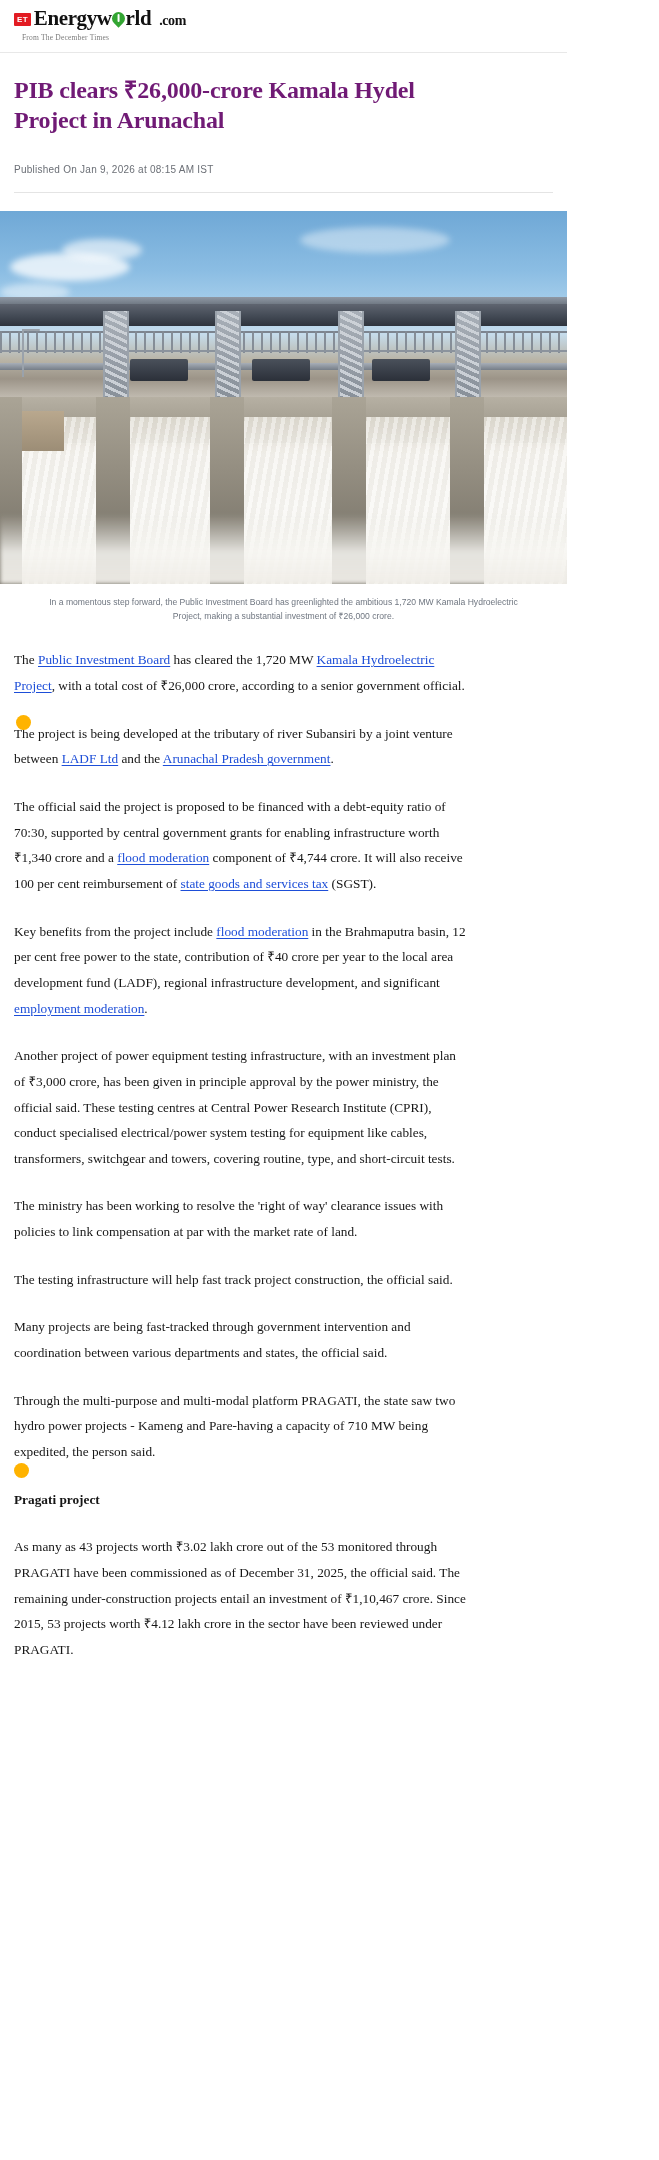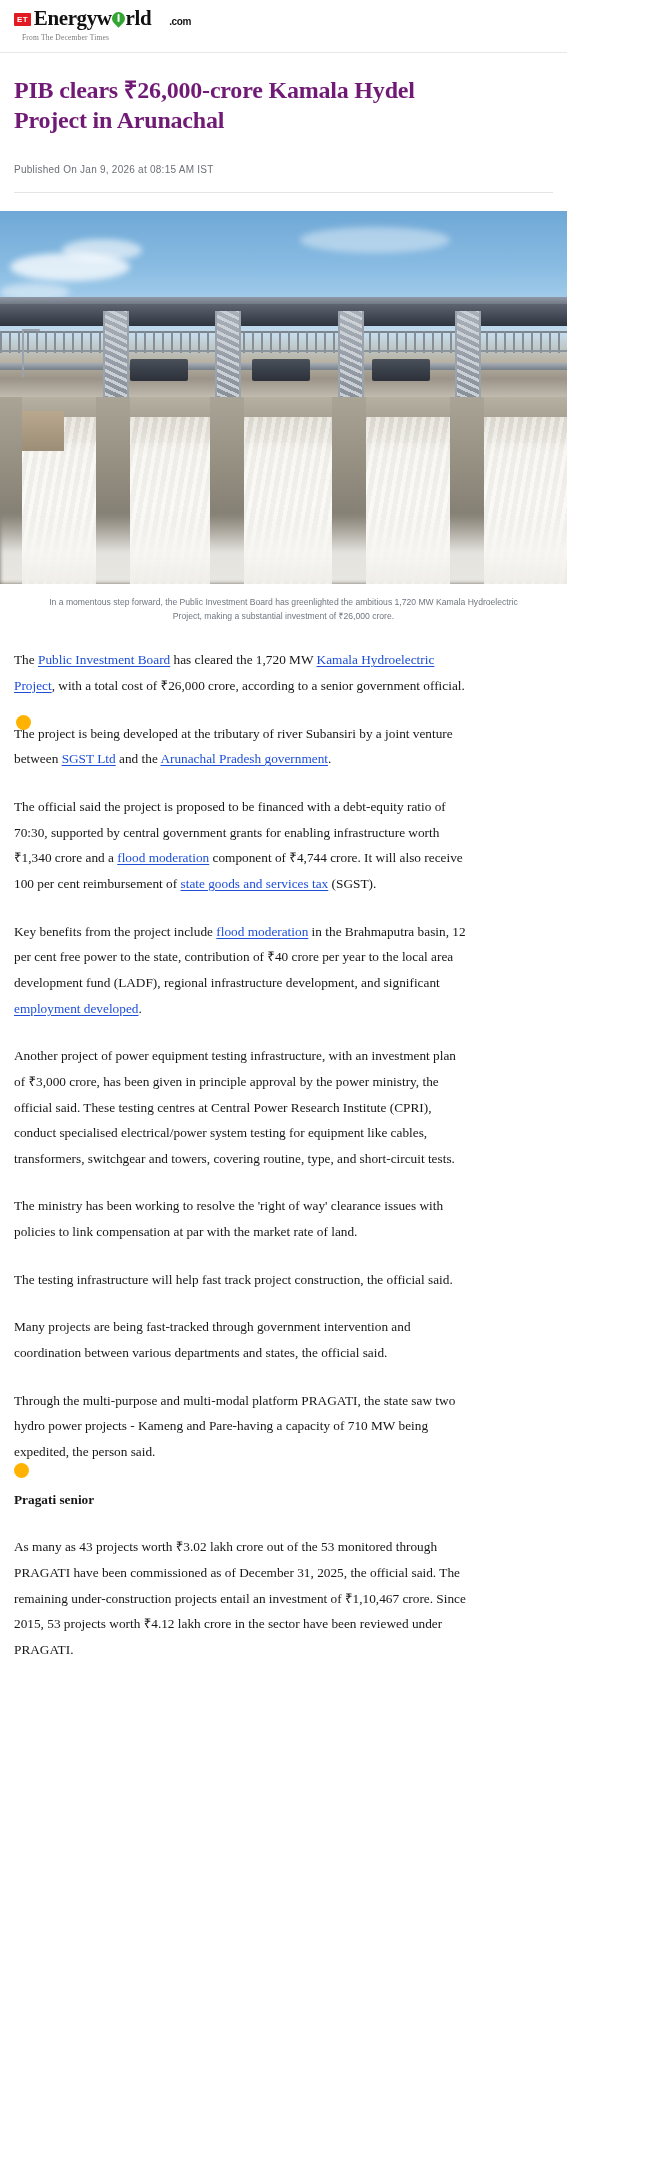--- a/index.html
+++ b/index.html
@@ -68,25 +68,25 @@
     position: absolute;
     left: 5.5px;
     top: 2px;
     width: 1.6px;
     height: 8px;
     background: #ffffff;
     transform: rotate(45deg);
     border-radius: 1px;
   }
   .logo-dotcom {
-    font-family: Liberation Sans, sans-serif;
-    font-size: 10px;
+    font-family: Liberation Serif, serif;
+    font-size: 14px;
     font-weight: bold;
     color: #111;
-    margin-left: 18px;
+    margin-left: 8px;
   }
   .tagline {
     font-family: "Liberation Serif", serif;
     font-size: 7.5px;
     color: #7a7a7a;
     margin-top: 4px;
     margin-left: 8px;
     letter-spacing: 0.2px;
   }
 
@@ -411,30 +411,30 @@
 
       <div class="mist"></div>
     </div>
   </div>
 
   <div class="caption">In a momentous step forward, the Public Investment Board has greenlighted the ambitious 1,720 MW Kamala Hydroelectric Project, making a substantial investment of ₹26,000 crore.</div>
 
   <div class="body-copy">
     <div>
         <p class="first"><span>The </span><span class="lnk">Public Investment Board</span><span> has cleared the 1,720 MW </span><span class="lnk">Kamala Hydroelectric Project</span><span>, with a total cost of ₹26,000 crore, according to a senior government official.</span></p>
-        <p><span>The project is being developed at the tributary of river Subansiri by a joint venture between </span><span class="lnk">SGST Ltd</span><span> and the </span><span class="lnk">Arunachal Pradesh government</span><span>.</span></p>
+        <p><span>The project is being developed at the tributary of river Subansiri by a joint venture between </span><span class="lnk">LADF Ltd</span><span> and the </span><span class="lnk">Arunachal Pradesh government</span><span>.</span></p>
         <p><span>The official said the project is proposed to be financed with a debt-equity ratio of 70:30, supported by central government grants for enabling infrastructure worth ₹1,340 crore and a </span><span class="lnk">flood moderation</span><span> component of ₹4,744 crore. It will also receive 100 per cent reimbursement of </span><span class="lnk">state goods and services tax</span><span> (SGST).</span></p>
-        <p><span>Key benefits from the project include </span><span class="lnk">flood moderation</span><span> in the Brahmaputra basin, 12 per cent free power to the state, contribution of ₹40 crore per year to the local area development fund (LADF), regional infrastructure development, and significant </span><span class="lnk">employment developed</span><span>.</span></p>
+        <p><span>Key benefits from the project include </span><span class="lnk">flood moderation</span><span> in the Brahmaputra basin, 12 per cent free power to the state, contribution of ₹40 crore per year to the local area development fund (LADF), regional infrastructure development, and significant </span><span class="lnk">employment moderation</span><span>.</span></p>
         <p><span>Another project of power equipment testing infrastructure, with an investment plan of ₹3,000 crore, has been given in principle approval by the power ministry, the official said. These testing centres at Central Power Research Institute (CPRI), conduct specialised electrical/power system testing for equipment like cables, transformers, switchgear and towers, covering routine, type, and short-circuit tests.</span></p>
         <p><span>The ministry has been working to resolve the 'right of way' clearance issues with policies to link compensation at par with the market rate of land.</span></p>
         <p><span>The testing infrastructure will help fast track project construction, the official said.</span></p>
         <p><span>Many projects are being fast-tracked through government intervention and coordination between various departments and states, the official said.</span></p>
         <p><span>Through the multi-purpose and multi-modal platform PRAGATI, the state saw two hydro power projects - Kameng and Pare-having a capacity of 710 MW being expedited, the person said.</span></p>
       </div>
-    <p class="subhead">Pragati senior</p>
+    <p class="subhead">Pragati project</p>
     <div>
         <p><span>As many as 43 projects worth ₹3.02 lakh crore out of the 53 monitored through PRAGATI have been commissioned as of December 31, 2025, the official said. The remaining under-construction projects entail an investment of ₹1,10,467 crore. Since 2015, 53 projects worth ₹4.12 lakh crore in the sector have been reviewed under PRAGATI.</span></p>
       </div>
   </div>
 
   <div class="tail-space"></div>
 
   <div class="marker marker-a"></div>
   <div class="marker marker-b"></div>
 

